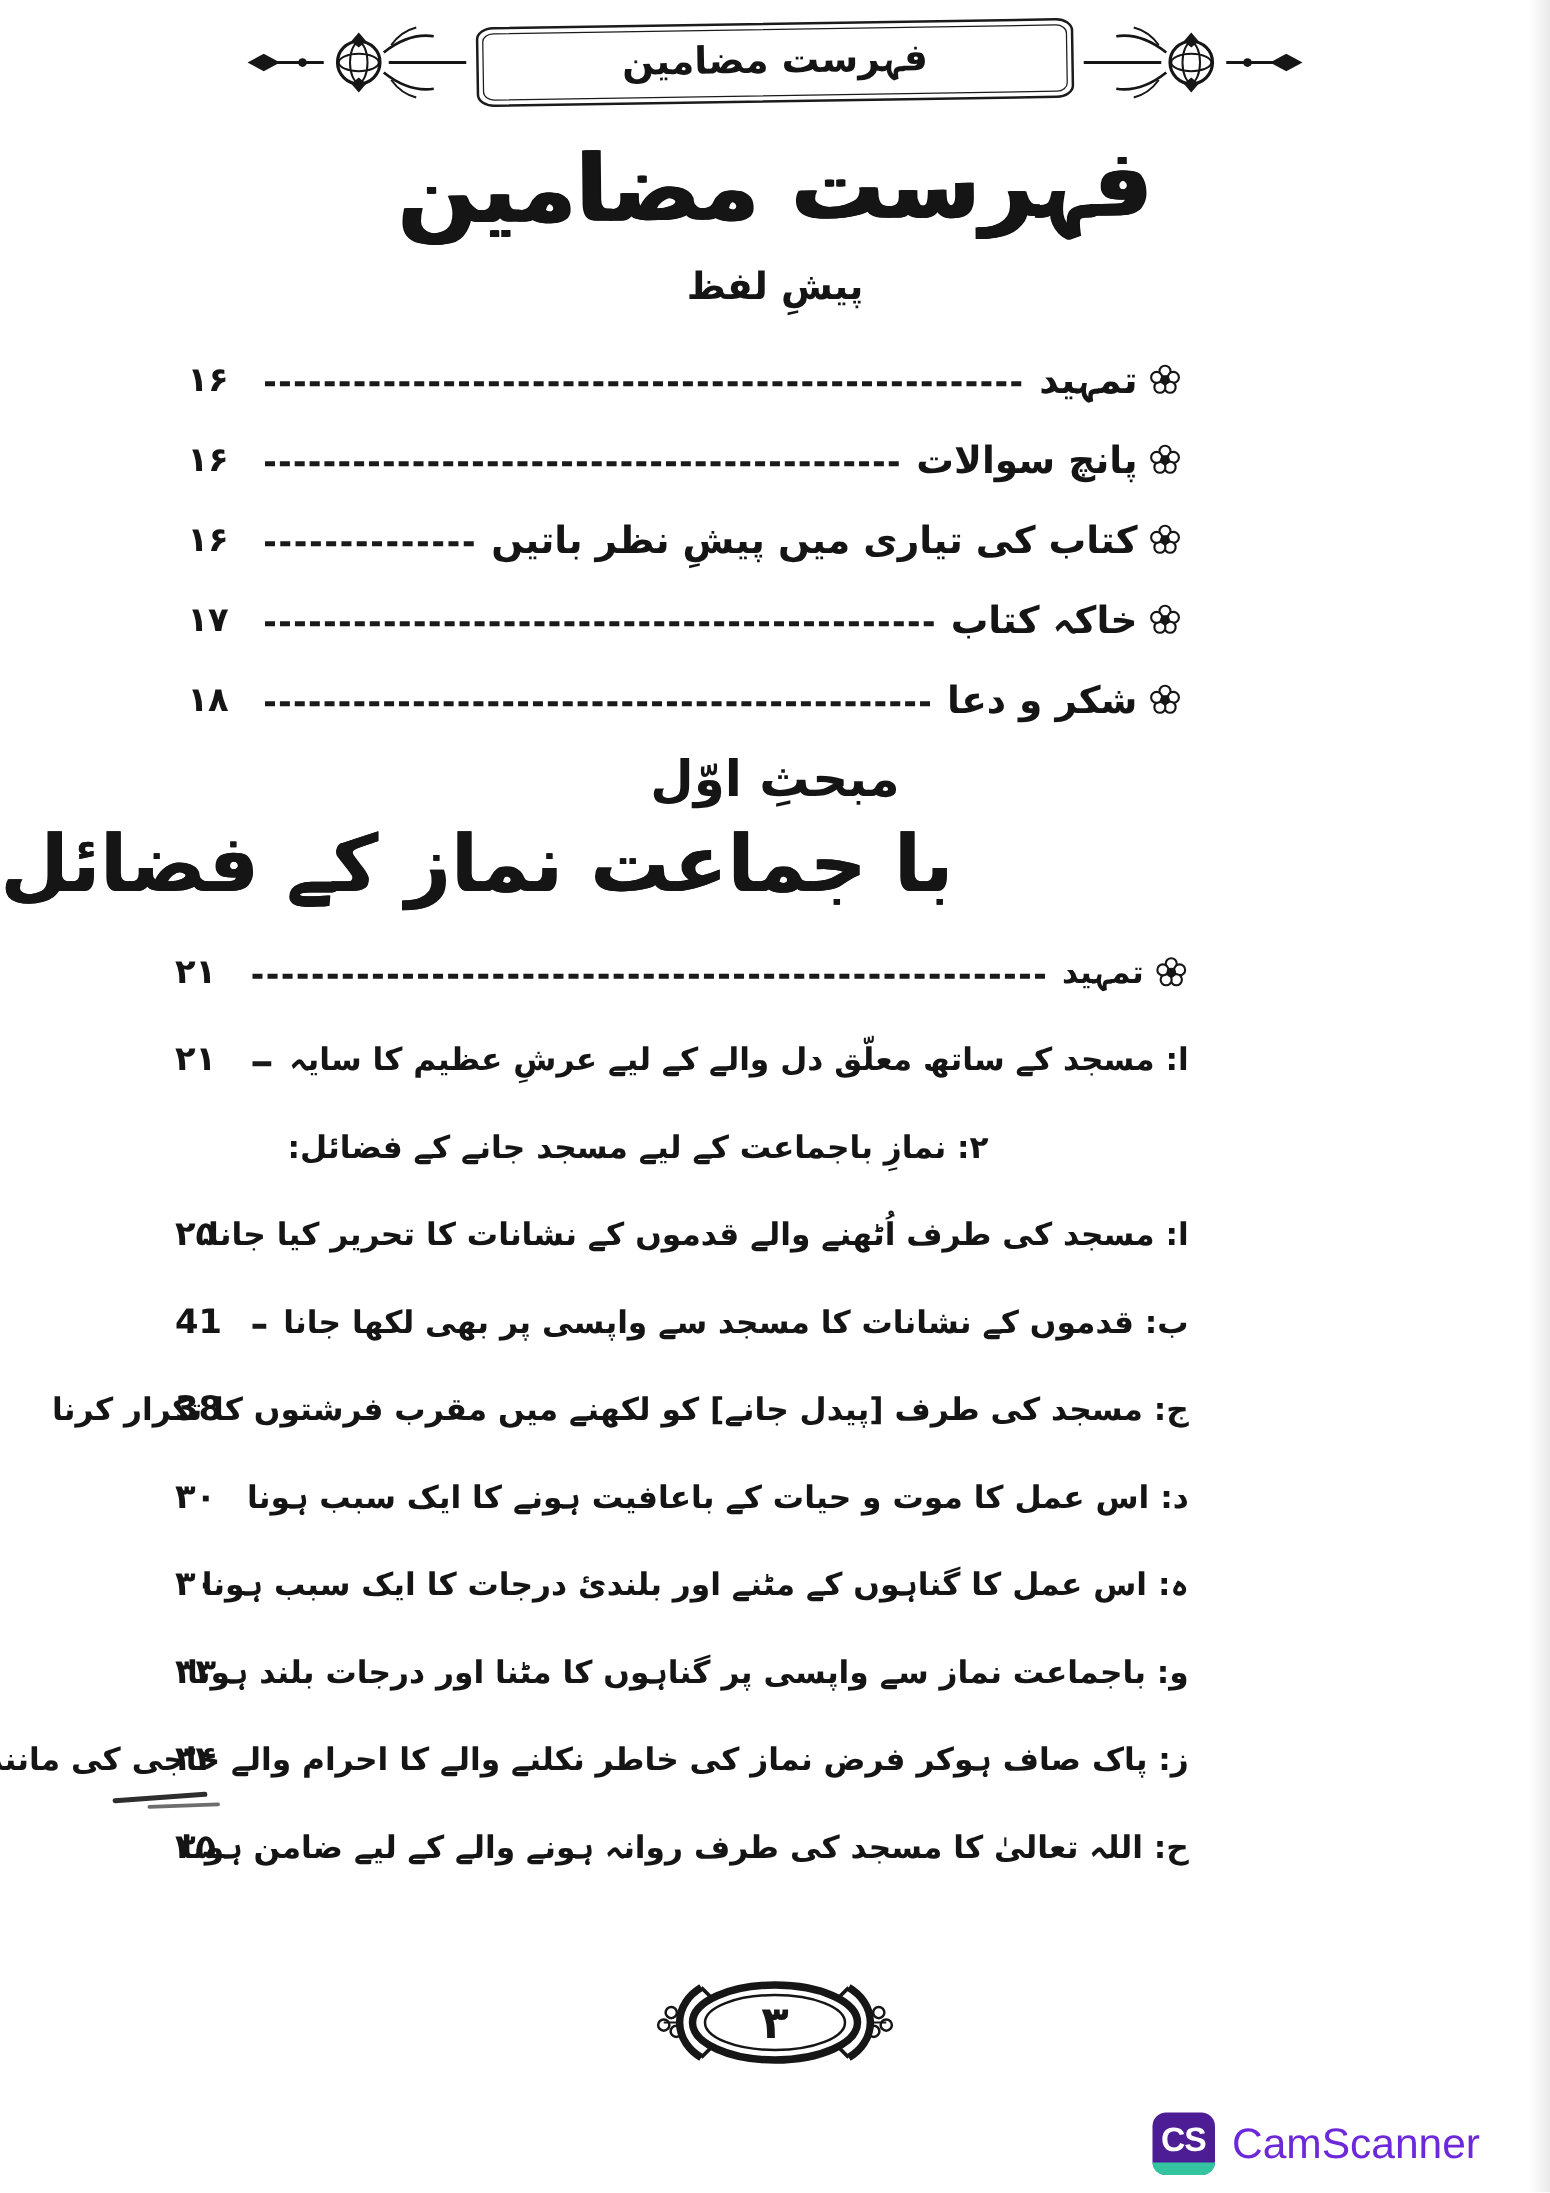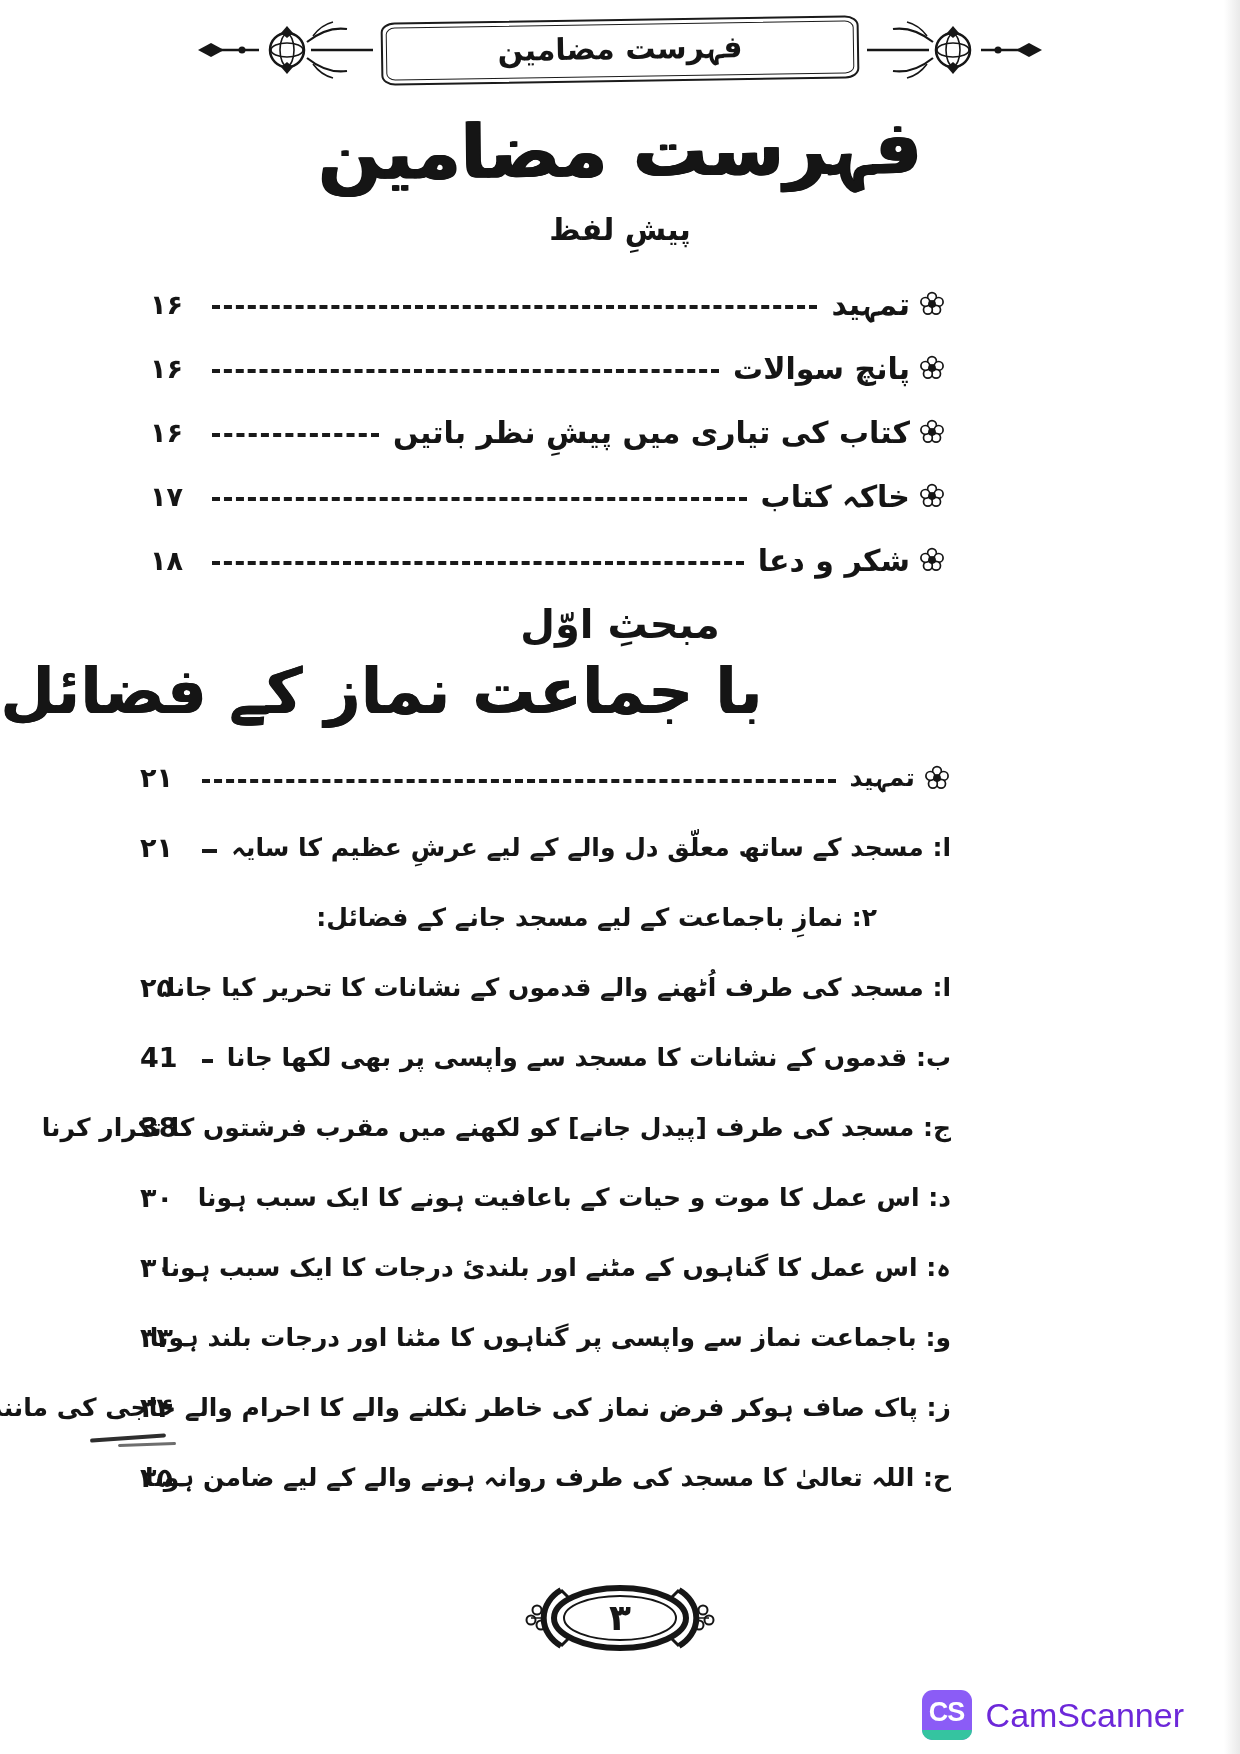--- a/index.html
+++ b/index.html
@@ -26,21 +26,21 @@
   .subtitle{text-align:center;font-size:30px;font-weight:bold;margin-top:20px;line-height:1.1;}
   
   .toc{margin:26px 290px 0 150px;}
   .toc-row{display:flex;align-items:center;height:64px;font-size:30px;font-weight:bold;min-width:0;}
   .toc.section-list{margin:14px 285px 0 140px;}
   .toc.section-list .toc-row{height:70px;font-size:25px;}
   .bullet{width:36px;flex:0 0 auto;display:flex;justify-content:center;align-items:center;}
   .toc-label{white-space:nowrap;flex:0 1 auto;min-width:0;padding:0 4px;}
   .toc-leader{flex:1 1 0;min-width:0;border-top:4px dashed #1a1a1a;margin:6px 10px 0;}
   .toc-page{flex:0 0 auto;min-width:52px;text-align:left;font-size:27px;}
-  .toc-row.heading-row{justify-content:flex-start;}
+  .toc-row.heading-row{justify-content:center;}
   .toc-row.heading-row .toc-label{padding-right:78px;}
   
   .section-kicker{text-align:center;font-size:40px;font-weight:bold;margin-top:10px;line-height:1.1;}
   .section-title{text-align:left;font-size:63px;font-weight:bold;margin-top:10px;line-height:1.15;
     text-shadow:0.5px 0 0 #111;}
   
   .footer-ornament{position:absolute;left:0;right:0;top:1578px;display:flex;justify-content:center;}
   
   .watermark{position:absolute;right:56px;top:1690px;display:flex;align-items:center;gap:14px;}
   .cs-icon{width:50px;height:50px;border-radius:11px;position:relative;display:flex;
@@ -268,18 +268,18 @@
     <path d="M230 40 h14" stroke-width="1.5"></path>
     <text x="155" y="52" text-anchor="middle" font-size="36" font-weight="bold" fill="#161616" stroke="none">۳</text>
   </svg>
 </div>
 
 <div class="smudge"></div>
 <div class="smudge2"></div>
 <div class="edge-shadow"></div>
 
 <div class="watermark">
-  <div class="cs-icon" style="background: #8b5cf6;">
+  <div class="cs-icon" style="background: #4c1d95;">
     <span>CS</span>
     <div class="cs-strip" style="background: rgb(53, 196, 160);"></div>
   </div>
   <div class="cs-label">CamScanner</div>
 </div>
 
 </body></html>

